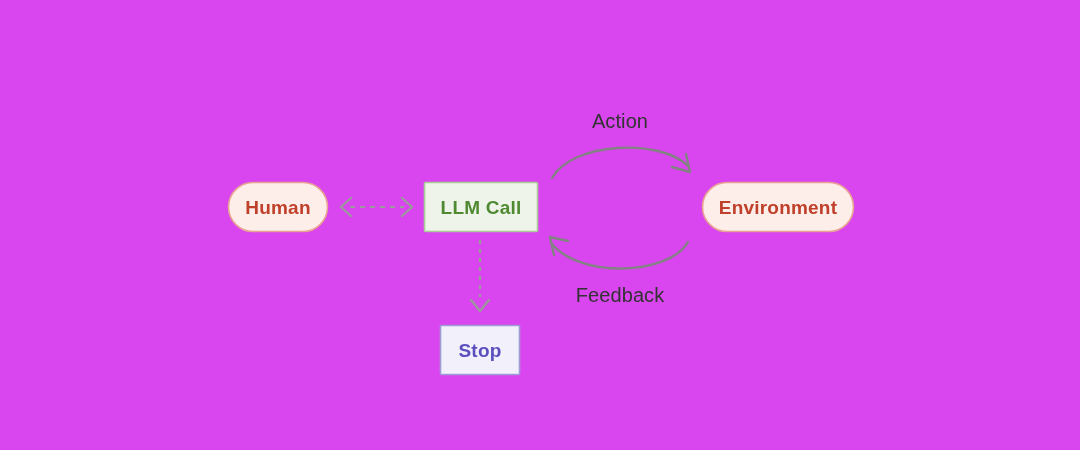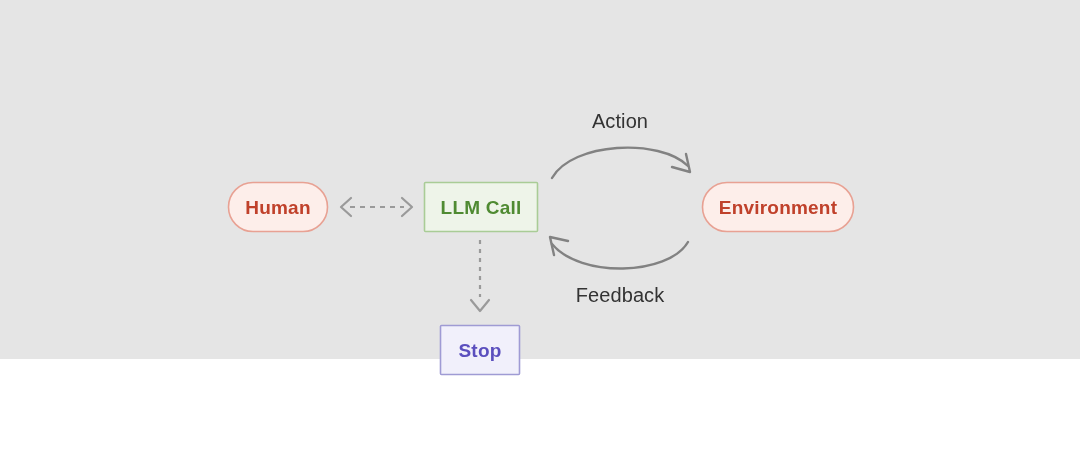--- a/index.html
+++ b/index.html
@@ -10,22 +10,22 @@
   }
   body {
     width: 1080px;
     height: 450px;
     font-family: "Liberation Sans", sans-serif;
     overflow: hidden;
   }
   #diagram-root {
     position: relative;
     width: 1080px;
-    height: 359px;
-    background: #e5e5e5;
+    height: 450px;
+    background: #d946ef;
   }
   svg.canvas {
     position: absolute;
     top: 0;
     left: 0;
     width: 1080px;
     height: 450px;
     display: block;
   }
   .node-label {

